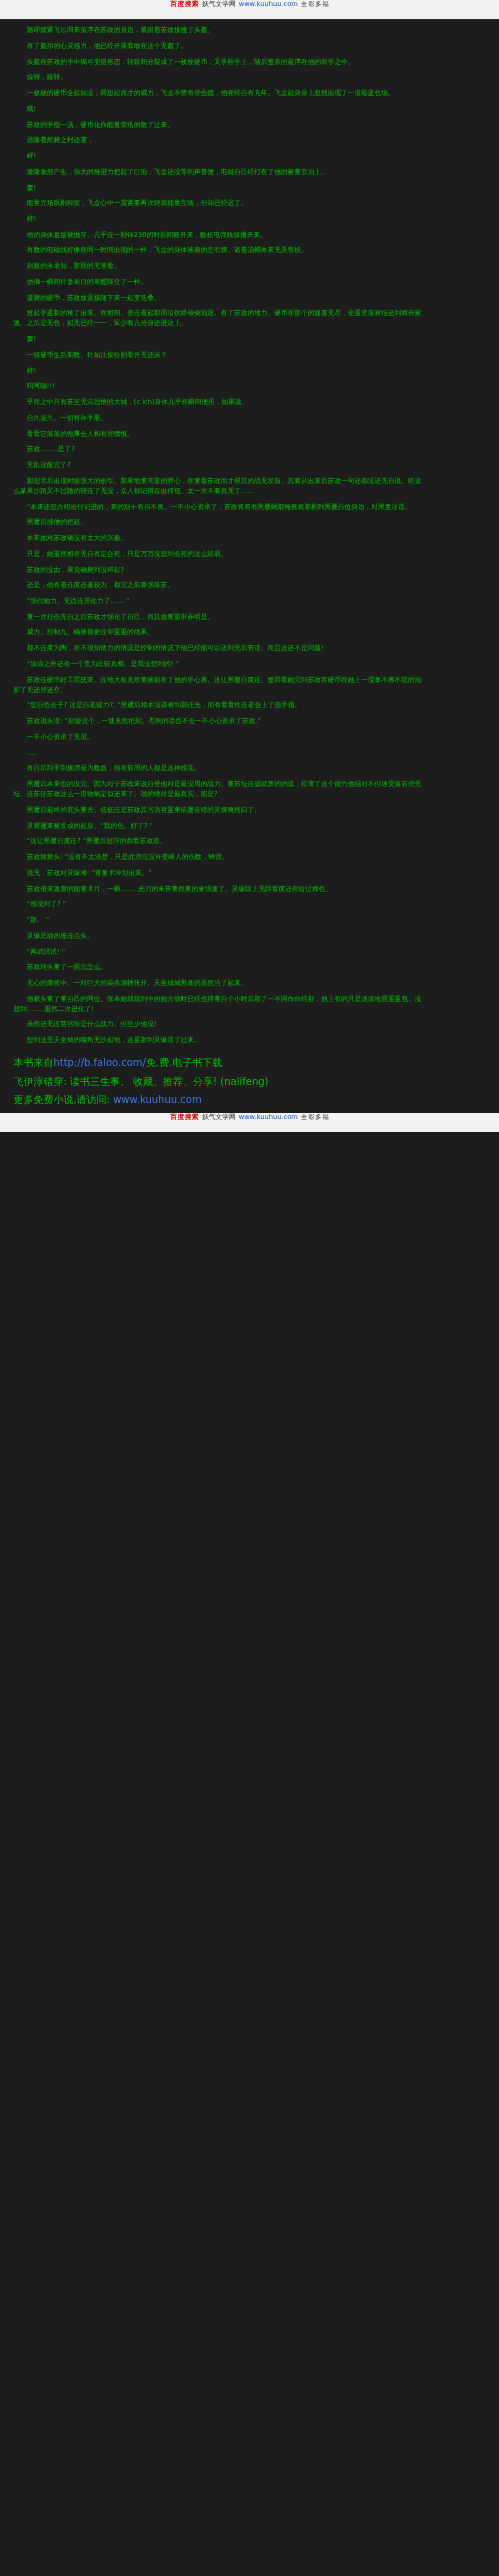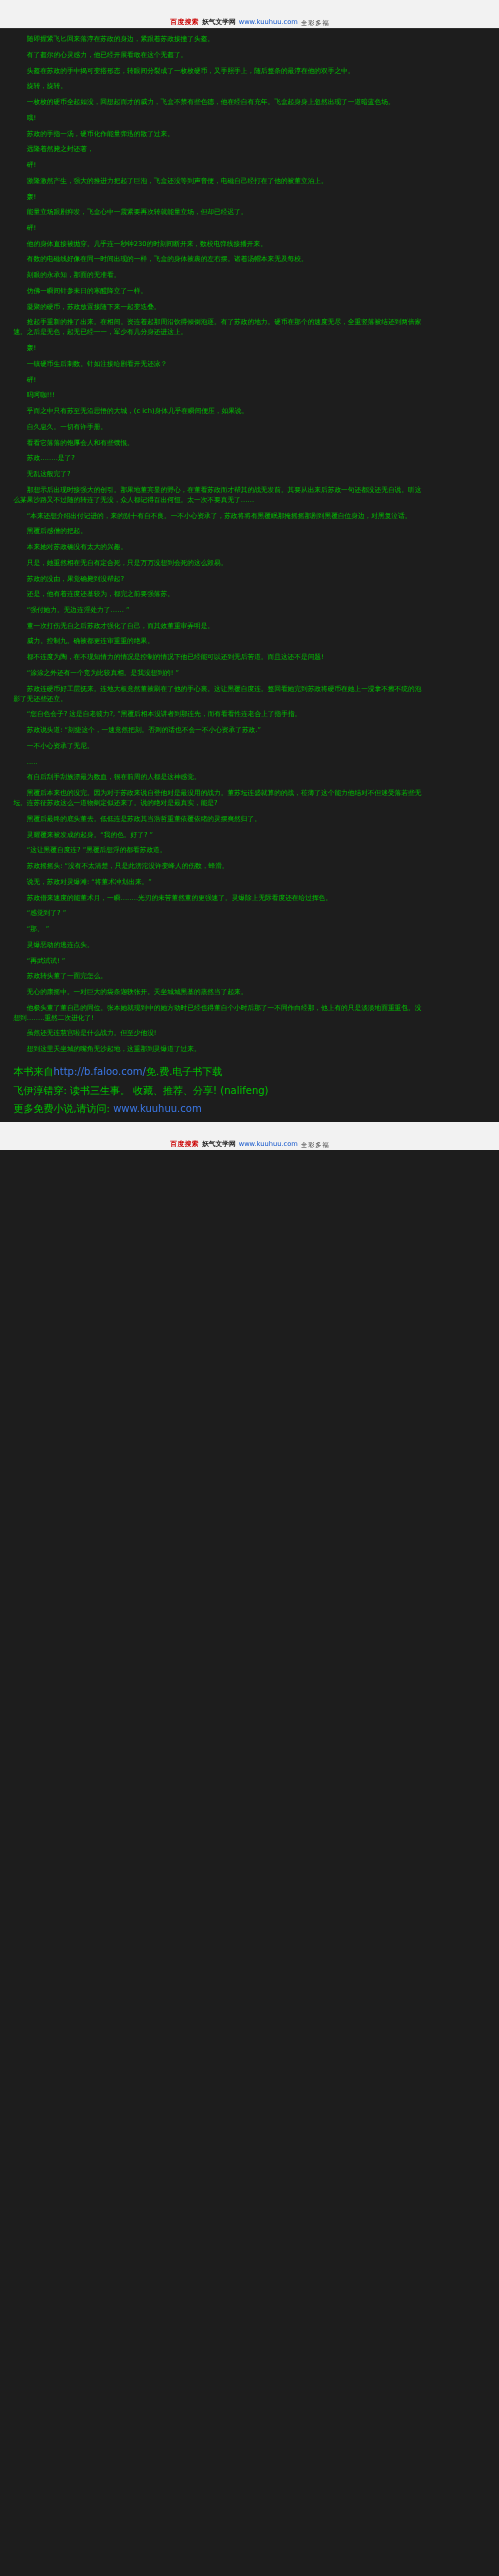--- a/index.html
+++ b/index.html
@@ -16,44 +16,44 @@
   }
   .page {
     width: 500px;
     margin: 0 auto;
     background: #1d1d1d;
     position: relative;
   }
   
   .banner {
     width: 500px;
-    height: 28px;
+    height: 19px;
     background: #f2f2f2;
     display: flex;
-    align-items: flex-end;
+    align-items: flex-start;
     justify-content: center;
     overflow: hidden;
   }
   .banner-inner {
     display: flex;
     align-items: center;
     gap: 3.1px;
     font-size: 6.7px;
     color: #111;
     font-family: "DejaVu Sans", "Liberation Sans", sans-serif;
   }
   .banner-logo {
     font-weight: bold;
     color: #c00;
     letter-spacing: 0.5px;
     font-size: 6.7px;
   }
   .banner-title {
     color: #222;
-    font-weight: bold;
+    font-weight: normal;
     font-size: 6.7px;
   }
   .banner-url {
     color: #1155cc;
     font-size: 6.7px;
   }
   .banner-right {
     color: #333;
     font-size: 6.2px;
     letter-spacing: 1px;

